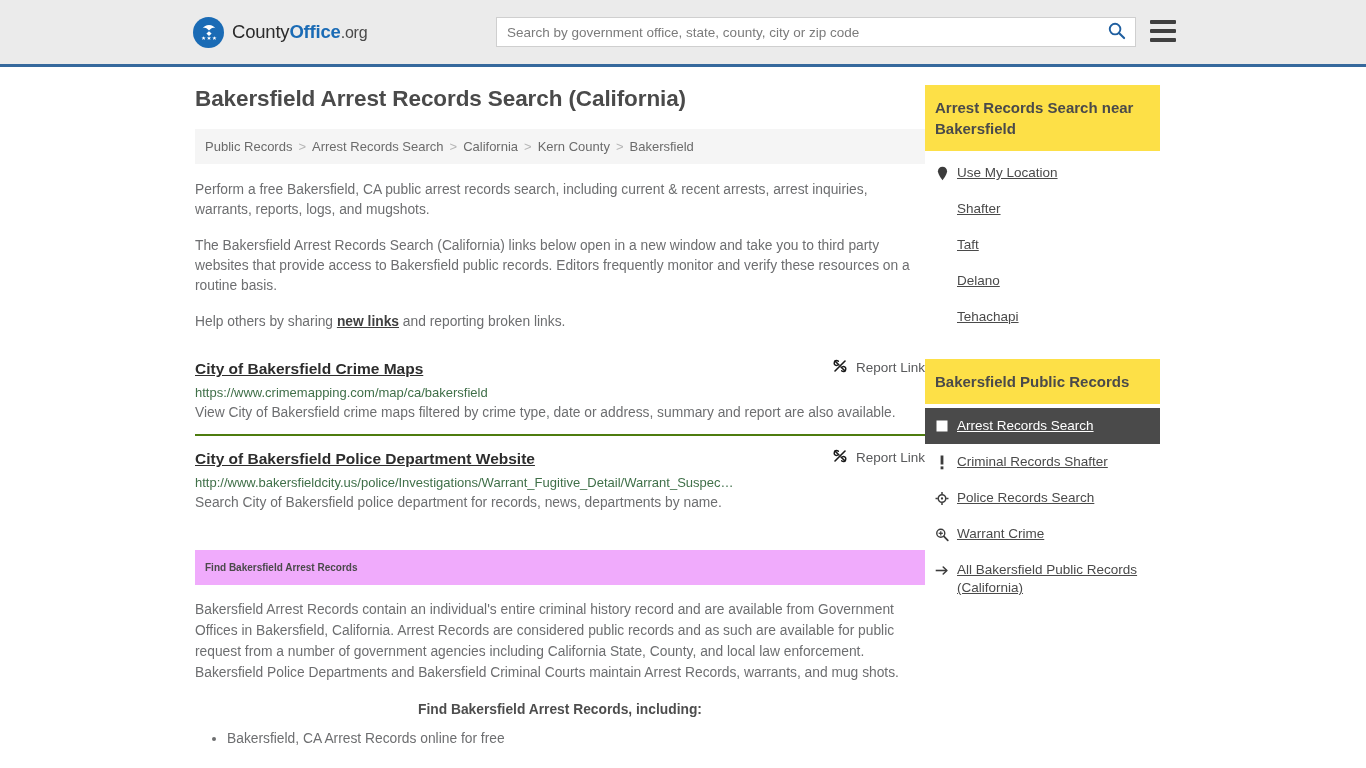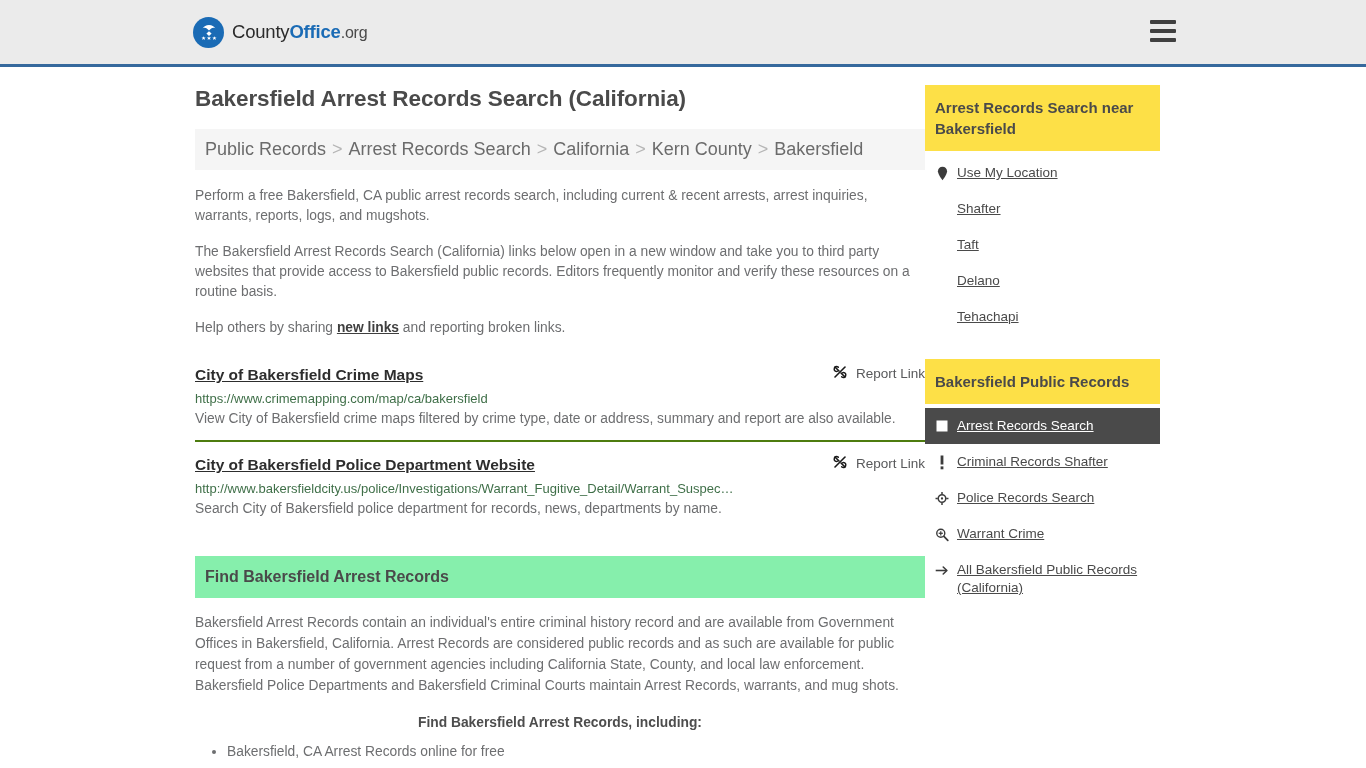--- a/index.html
+++ b/index.html
@@ -102,21 +102,21 @@
     line-height: 28px;
     color: #4a4a4a;
     font-weight: bold;
     margin: 0 0 16px 0;
     letter-spacing: -0.1px;
   }
 
   .breadcrumb {
     background: #f5f5f5;
     padding: 10px 10px;
-    font-size: 18px;
+    font-size: 13px;
     color: #6b6b6b;
     margin-bottom: 16px;
   }
   .breadcrumb a { color: #6b6b6b; text-decoration: none; }
   .breadcrumb .sep { color: #b5b5b5; margin: 0 6px; }
 
   .intro p {
     margin: 16px 0 14px 0;
     font-size: 13.8px;
     line-height: 20px;
@@ -161,24 +161,24 @@
   }
   .result-desc {
     font-size: 13.8px;
     line-height: 22px;
     color: #6d6e70;
     margin: 2px 0 0 0;
   }
 
   
   .section-bar {
-    background: #86efac;
+    background: #f0abfc;
     padding: 12px 10px;
     margin-top: 26px;
-    font-size: 16px;
+    font-size: 10px;
     font-weight: bold;
     color: #4a4a4a;
   }
   .section-body p {
     font-size: 13.8px;
     line-height: 21px;
     color: #6d6e70;
     margin: 14px 0 0 0;
   }
   .section-body p.lead-bold {
@@ -241,20 +241,31 @@
         <path d="M12 5 C9 5 7 6.4 5.6 8.2 C7.4 7.6 8.8 7.8 9.8 8.6 L12 10.6 L14.2 8.6 C15.2 7.8 16.6 7.6 18.4 8.2 C17 6.4 15 5 12 5 Z" fill="#ffffff"></path>
         <path d="M12 11.2 L9.4 13.4 L12 16 L14.6 13.4 Z" fill="#ffffff"></path>
         <polygon points="6.6,16.2 7.2,17.6 8.7,17.6 7.5,18.5 8,19.9 6.6,19 5.2,19.9 5.7,18.5 4.5,17.6 6,17.6" fill="#ffffff"></polygon>
         <polygon points="12,16.2 12.6,17.6 14.1,17.6 12.9,18.5 13.4,19.9 12,19 10.6,19.9 11.1,18.5 9.9,17.6 11.4,17.6" fill="#ffffff"></polygon>
         <polygon points="17.4,16.2 18,17.6 19.5,17.6 18.3,18.5 18.8,19.9 17.4,19 16,19.9 16.5,18.5 15.3,17.6 16.8,17.6" fill="#ffffff"></polygon>
       </svg>
     </span>
     <span class="logo-text"><span class="t-county">County</span><span class="t-office">Office</span><span class="t-org">.org</span></span>
   </a>
 
+  <div class="search-wrap">
+    <input class="search-input" type="text" placeholder="Search by government office, state, county, city or zip code" style="">
+    <button class="search-btn">
+      <span>
+        <svg width="19" height="19" viewBox="0 0 20 20">
+          <circle cx="8.5" cy="8.5" r="5.6" fill="none" stroke="#1f5fa0" stroke-width="2"></circle>
+          <line x1="12.6" y1="12.6" x2="18" y2="18" stroke="#1f5fa0" stroke-width="2.2" stroke-linecap="round"></line>
+        </svg>
+      </span>
+    </button>
+  </div>
 
   <div class="hamburger">
     <span></span>
     <span></span>
     <span></span>
   </div>
 </div>
 
 <div class="page">
 

